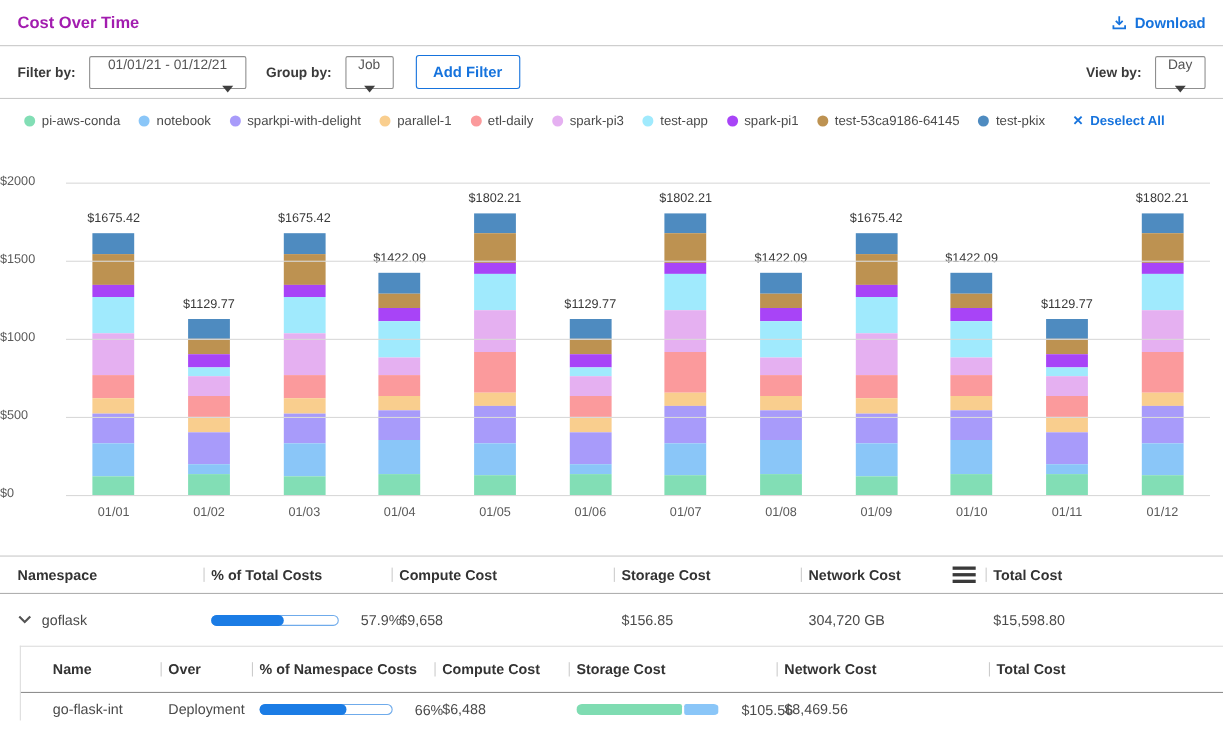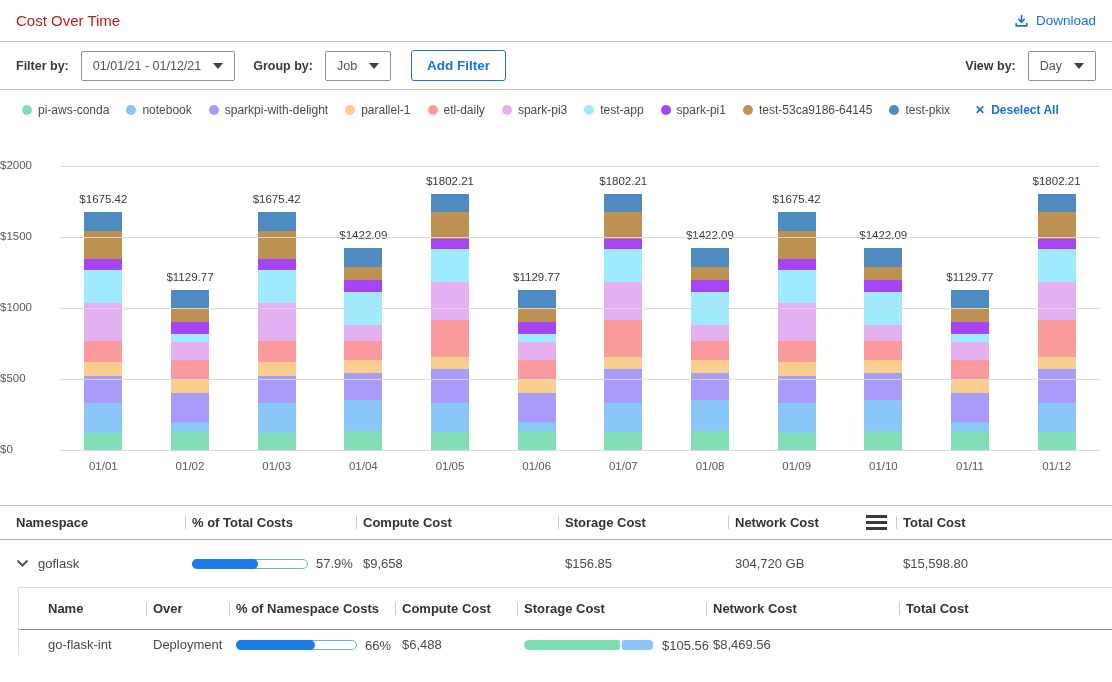--- a/index.html
+++ b/index.html
@@ -5,30 +5,30 @@
   * { box-sizing: border-box; margin: 0; padding: 0; }
   body {
     width: 1112px; height: 682px; overflow: hidden;
     background: #fff; color: #3b3b3b;
     font-family: "Liberation Sans", sans-serif;
     font-size: 13px;
   }
   
   .titlebar { height: 42px; border-bottom: 1px solid #c9c9c9;
     display: flex; align-items: center; justify-content: space-between; padding: 0 16px; }
-  .title { font-size: 15px; font-weight: normal; color: #b91c1c; }
+  .title { font-size: 15px; font-weight: bold; color: #a21caf; }
   .download { display: flex; gap: 7px; color: #1673DD;
-    font-weight: normal; font-size: 13.5px; cursor: pointer; background: none; border: none;
+    font-weight: bold; font-size: 13.5px; cursor: pointer; background: none; border: none;
     font-family: inherit; }
   
   .filterbar { height: 48px; border-bottom: 1px solid #c9c9c9;
     display: flex; align-items: center; padding: 0 16px; gap: 10px; font-size: 12.5px; }
   .flabel { font-weight: bold; color: #3a3a3a; margin-right: 2px; }
   .select { border: 1px solid #8f8f8f; border-radius: 2px; height: 30px; background: #fff;
-    display: flex; align-items: center; gap: 12px; padding: 0 11px; color: #555; cursor: pointer; }
+    display: flex; align-items: center; gap: 12px; padding: 0 11px; color: #555; cursor: pointer; flex-direction: column; }
   .caret { width: 0; height: 0; border-left: 5px solid transparent;
     border-right: 5px solid transparent; border-top: 6px solid #3f3f3f; }
   .addfilter { border: 1px solid #1673DD; color: #1673DD; background: #fff;
     border-radius: 3px; font-weight: bold; font-size: 13.5px; padding: 7px 15px;
     margin-left: 10px; cursor: pointer; font-family: inherit; }
   .spacer { flex: 1; }
   
   .legendbar { height: 40px; display: flex; align-items: center; padding: 0 16px 0 22px;
     gap: 17px; font-size: 12px; color: #4a4a4a; white-space: nowrap; }
   .litem { display: flex; align-items: center; gap: 6px; cursor: pointer; }
@@ -55,21 +55,21 @@
     font-weight: bold; font-size: 13px; color: #333; }
   .th { position: relative; padding-right: 8px; }
   .th:not(:first-child)::before { content: ""; position: absolute; left: -7px; top: 1px;
     bottom: 1px; width: 1px; background: #ccc; }
   .netth { display: flex; align-items: center; justify-content: space-between; }
   .hamb { display: flex; flex-direction: column; gap: 3.5px; margin-right: 8px; cursor: pointer; }
   .hamb span { width: 21px; height: 2.5px; background: #3a3a3a; }
   .ns-row { height: 47px; font-size: 13px; color: #4a4a4a; }
   .namecell { display: flex; align-items: center; gap: 9px; }
   .chev { cursor: pointer; display: flex; }
-  .cellflex { display: flex; align-items: center; gap: 8px; height: 20px; text-align: center; }
+  .cellflex { display: flex; align-items: center; gap: 20px; height: 20px; text-align: center; }
   .twolines { line-height: 20px; }
   
   .pbar { width: 116px; height: 10px; border: 1px solid #6FABEB; border-radius: 6px;
     position: relative; background: #fff; flex: none; }
   .pbar-fill { position: absolute; left: -1px; top: -1px; bottom: -1px;
     border-radius: 6px; background: #1B7CE5; }
   
   .mbar { display: flex; width: 130px; height: 10px; border-radius: 6px;
     overflow: hidden; flex: none; }
   .mbar .seg + .seg { margin-left: 1.5px; }

